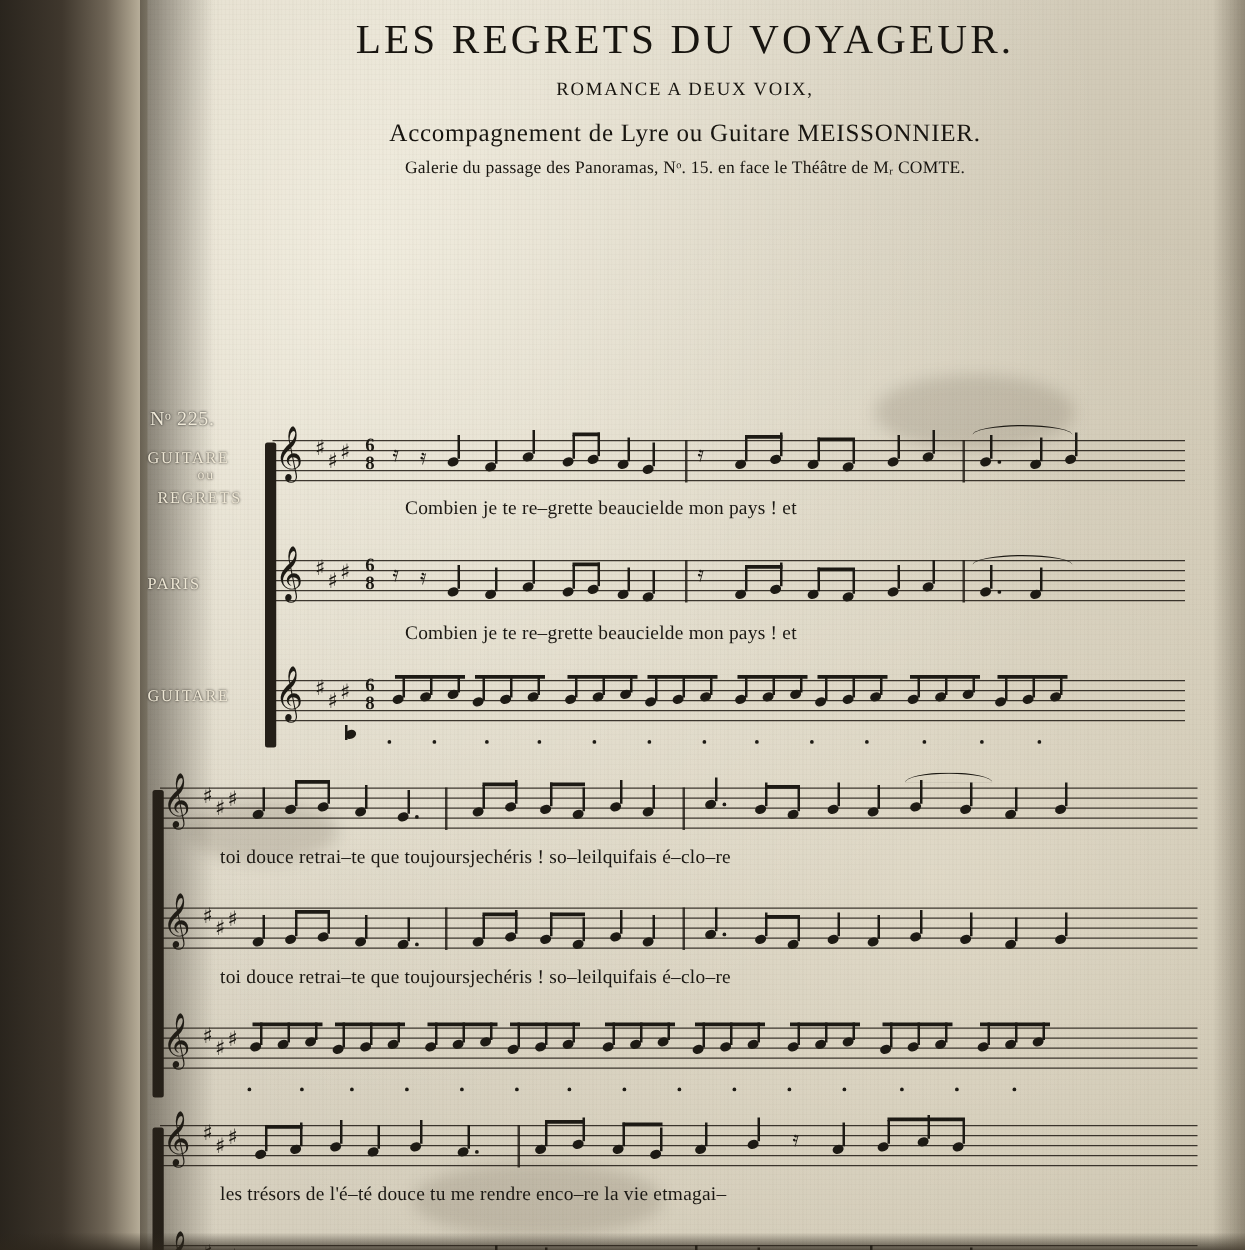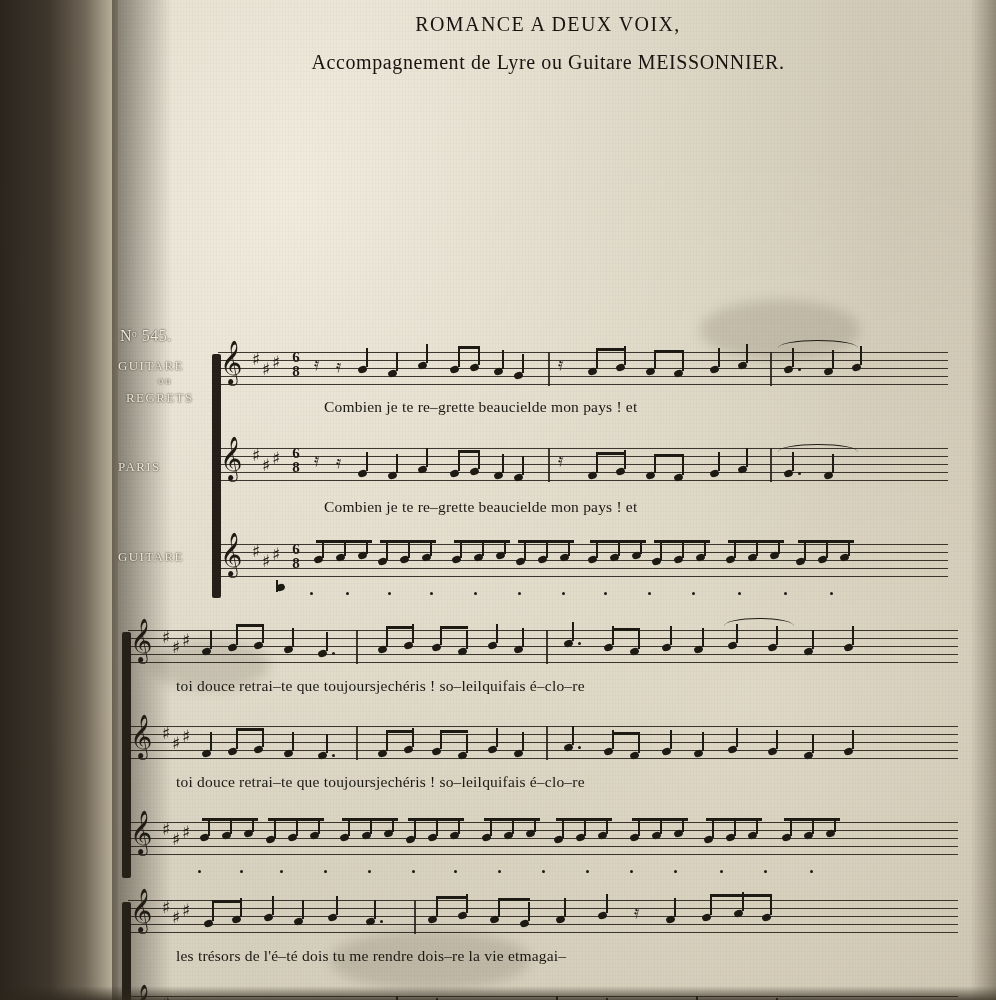--- a/index.html
+++ b/index.html
@@ -73,21 +73,21 @@
   }
   .t-main {
     font-size: 33px;
     letter-spacing: 2.5px;
     margin-top: 14px;
     font-weight: 400;
     font-family: "Liberation Serif", serif;
     white-space: nowrap;
   }
   .t-sub1 {
-    font-size: 20px;
+    font-size: 15px;
     letter-spacing: 1.4px;
     margin-top: 13px;
   }
   .t-sub2 {
     font-size: 21px;
     letter-spacing: 1.2px;
     margin-top: 13px;
   }
   .t-sub3 {
     font-size: 21px;
@@ -241,22 +241,24 @@
 <body>
 
 <div class="page">
   <div class="paper"></div>
 
   <div class="smudge" style="left:150px; top:640px; width:120px; height:50px;"></div>
   <div class="smudge" style="left:700px; top:300px; width:160px; height:60px;"></div>
   <div class="smudge" style="left:330px; top:930px; width:200px; height:60px;"></div>
 
   <div class="titleblock">
+    <div class="t-main">LES REGRETS DU VOYAGEUR.</div>
     <div class="t-sub1 small-caps">ROMANCE A DEUX VOIX,</div>
     <div class="t-sub4">Accompagnement de Lyre ou Guitare MEISSONNIER.</div>
+    <div class="t-addr2">Galerie du passage des Panoramas, Nᵒ. 15. en face le Théâtre de Mᵣ COMTE.</div>
   </div>
 
   <div class="system" style="left:218px; top:352px; width:730px; height:248px;">
 
     <div class="brace" style="left:-6px; top:2px; height:244px;"></div>
 
     <div class="staff" style="left:0; top:0;">
       <div class="line" style="top:0px;"></div>
       <div class="line" style="top:8px;"></div>
       <div class="line" style="top:16px;"></div>
@@ -724,42 +726,42 @@
     <div class="rest" style="left:506px; top:2px;">𝄿</div>
     <div class="nh" style="left:538px; top:16px;"></div>
       <div class="stem" style="left:546px; top:-2px; height:19px;"></div>
     <div class="nh" style="left:574px; top:14px;"></div>
       <div class="stem" style="left:582px; top:-4px; height:19px;"></div>
     <div class="nh" style="left:606px; top:10px;"></div>
       <div class="stem" style="left:614px; top:-8px; height:19px;"></div>
     <div class="nh" style="left:634px; top:14px;"></div>
       <div class="stem" style="left:642px; top:-4px; height:19px;"></div>
     <div class="beam" style="left:582px; top:-6px; width:62px;"></div>
-    <div class="lyric" style="left:48px; top:47px;">les trésors de l'é–té     dois tu me rendre dois–re   la vie etmagai–</div>
+    <div class="lyric" style="left:48px; top:47px;">les trésors de l'é–té     douce tu me rendre enco–re   la vie etmagai–</div>
 
     <div class="staff" style="left:0; top:96px;">
       <div class="line" style="top:0px;"></div>
 
     </div>
     <div class="clef" style="left:2px; top:87px;">𝄞</div>
     <div class="ksharp" style="left:34px; top:93px;">♯</div>
 
     <div class="ksharp" style="left:54px; top:96px;">♯</div>
     <div class="stem" style="left:268px; top:96px; height:19px;"></div>
     <div class="stem" style="left:308px; top:98px; height:19px;"></div>
     <div class="stem" style="left:428px; top:96px; height:19px;"></div>
     <div class="stem" style="left:478px; top:98px; height:19px;"></div>
     <div class="stem" style="left:568px; top:96px; height:19px;"></div>
     <div class="stem" style="left:648px; top:98px; height:19px;"></div>
   </div>
 
   <div class="binding"></div>
   <div class="binding-shadow"></div>
 
-  <div class="plate-no">Nᵒ 545.</div>
+  <div class="plate-no">Nᵒ 225.</div>
 
   <div class="part-label" style="left:118px; top:358px;">GUITARE</div>
   <div class="part-label" style="left:158px; top:374px; font-size:11px;">ou</div>
   <div class="part-label" style="left:126px; top:390px;">REGRETS</div>
   <div class="part-label" style="left:118px; top:459px;">PARIS</div>
   <div class="part-label" style="left:118px; top:549px;">GUITARE</div>
 
   <div class="bottom-edge"></div>
   <div class="right-edge"></div>
 </div>

